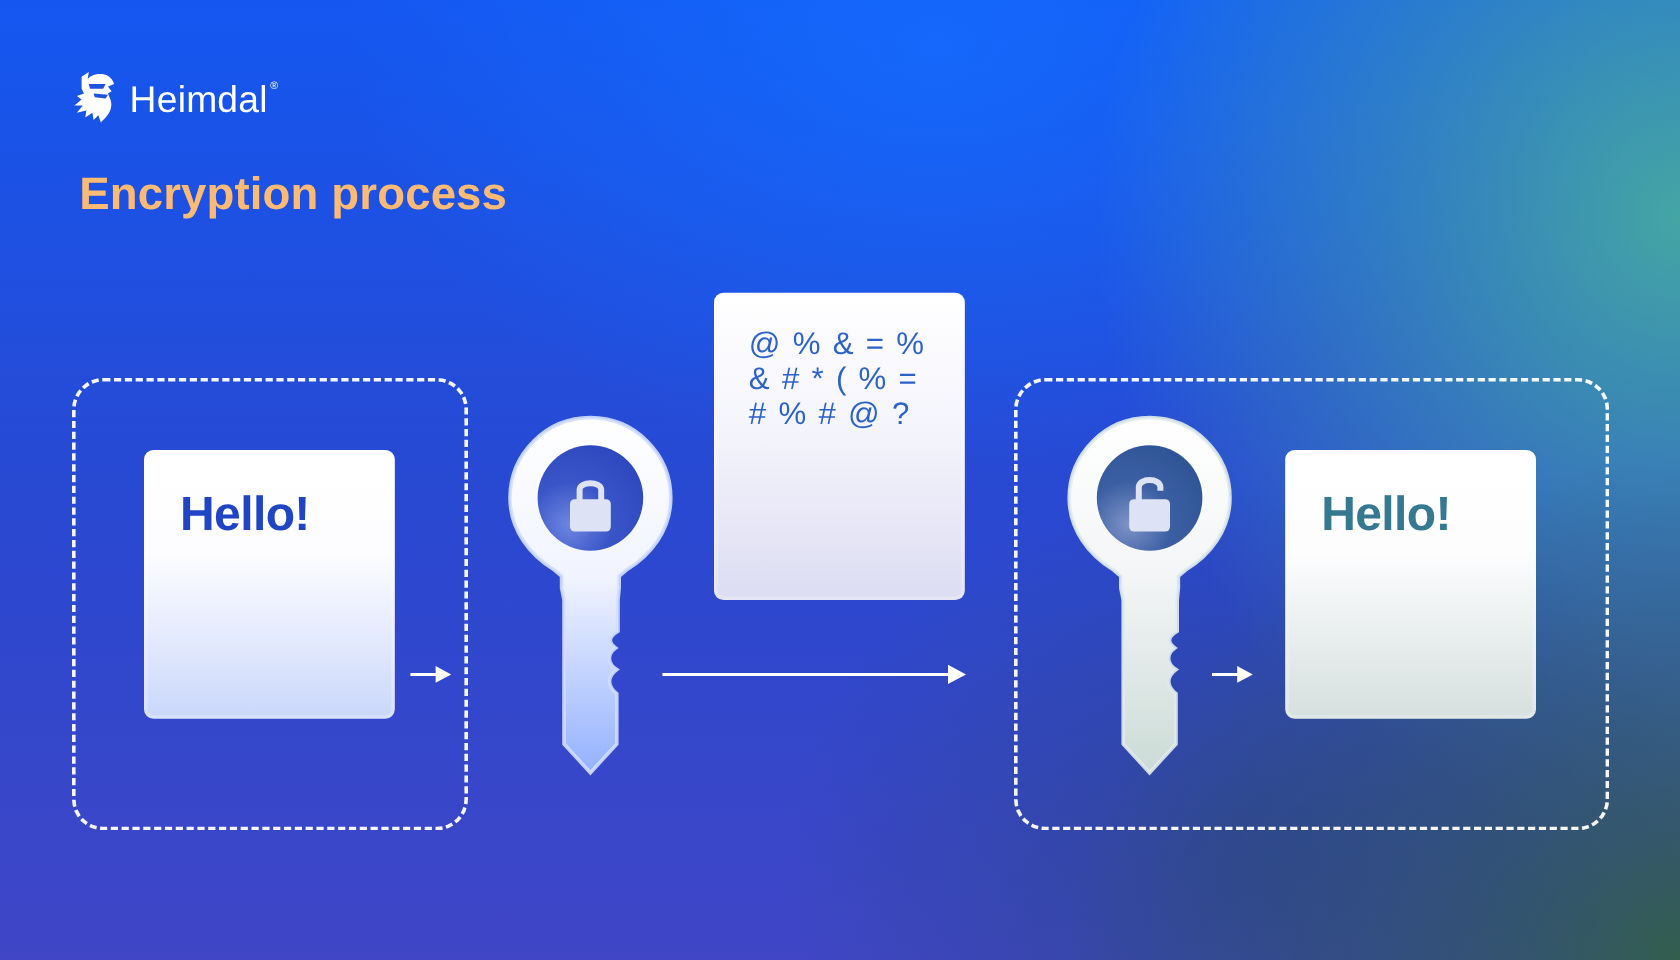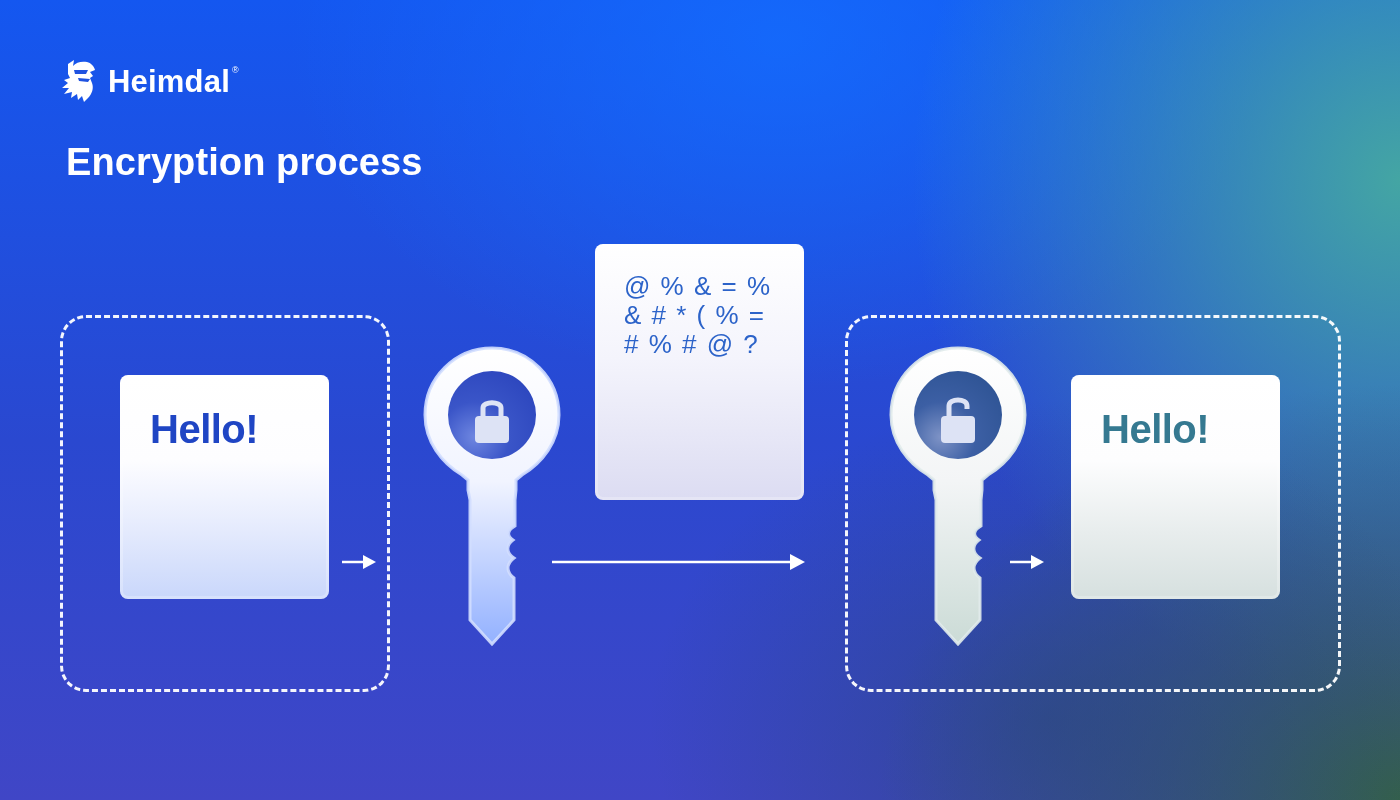--- a/index.html
+++ b/index.html
@@ -11,24 +11,24 @@
     }
     .bg-layer { position: absolute; inset: 0; }
     .bg1 { background: linear-gradient(180deg, #1457f0 0%, #2a48d0 55%, #4046c6 100%); }
     .bg2 { background: radial-gradient(ellipse 700px 500px at 780px 40px, rgba(20,110,255,0.75), rgba(20,110,255,0) 70%); }
     .bg3 { background: radial-gradient(ellipse 650px 700px at 1400px 180px, rgba(70,170,160,0.95), rgba(70,170,160,0) 75%); }
     .bg4 { background: radial-gradient(ellipse 650px 520px at 1400px 800px, rgba(52,96,74,1), rgba(52,96,74,0) 80%); }
     .bg5 { background: radial-gradient(ellipse 500px 400px at 1050px 720px, rgba(40,70,120,0.6), rgba(40,70,120,0) 80%); }
 
     .logo { position: absolute; left: 60px; top: 58px; display: flex; align-items: center; gap: 8px; }
     .logo svg { width: 40px; height: 44px; }
-    .logo-text { color: #fff; font-size: 31px; font-weight: 700; letter-spacing: 0.2px; }
+    .logo-text { color: #fff; font-size: 31px; font-weight: 400; letter-spacing: 0.2px; }
     .logo-reg { color: #fff; font-size: 9px; position: relative; top: -12px; margin-left: -6px; }
 
-    .title { position: absolute; left: 66px; top: 141px; color: #ffffff; font-size: 38px; font-weight: 700; letter-spacing: 0.1px; }
+    .title { position: absolute; left: 66px; top: 141px; color: #fdba74; font-size: 38px; font-weight: 700; letter-spacing: 0.1px; }
 
     .dashed-box {
       position: absolute; border: 3px dashed rgba(255,255,255,0.95); border-radius: 26px;
     }
     .box-left { left: 60px; top: 315px; width: 330px; height: 377px; }
     .box-right { left: 845px; top: 315px; width: 496px; height: 377px; }
 
     .page {
       position: absolute; border-radius: 8px; width: 209px; height: 224px;
       box-shadow: 0 0 0 3px rgba(255,255,255,0.25) inset;

